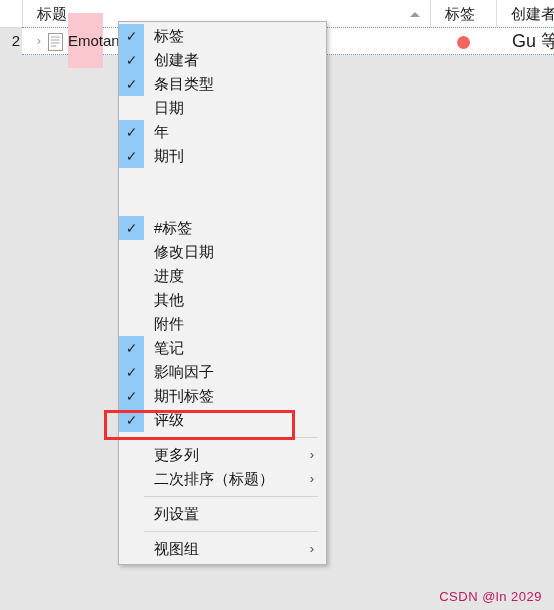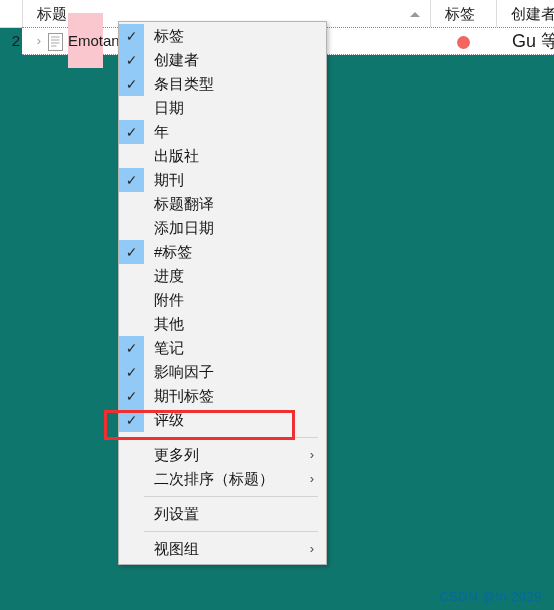--- a/index.html
+++ b/index.html
@@ -14,21 +14,21 @@
     position: relative;
     overflow: hidden;
     -webkit-font-smoothing: antialiased;
   }
 
   
   #table-area {
     position: absolute;
     left: 0; top: 0;
     width: 554px; height: 610px;
-    background: #0f766e;
+    background: #e5e5e5;
   }
 
   .header-row {
     position: absolute;
     left: 0; top: 0;
     width: 554px; height: 27px;
     background: #ffffff;
     border-bottom: 1px solid #d6d6d6;
   }
   .header-cell {
@@ -204,21 +204,21 @@
     box-sizing: border-box;
     z-index: 40;
     pointer-events: none;
   }
 
   #watermark {
     position: absolute;
     right: 12px;
     bottom: 6px;
     font-size: 13px;
-    color: #0369a1;
+    color: #be185d;
     letter-spacing: 0.5px;
     z-index: 50;
   }
 </style>
 </head>
 <body>
 
 <div id="table-area">
 
   <div class="header-row">
@@ -273,53 +273,51 @@
     </div>
     <div class="menu-item">
       <span class="check-box"></span>
       <span class="mi-label">日期</span>
     </div>
     <div class="menu-item checked">
       <span class="check-box"></span>
       <span class="check-glyph">✓</span>
       <span class="mi-label">年</span>
     </div>
-    <div class="menu-item">
-      <span class="check-box"></span>
-      <span class="mi-label">出版社</span>
-    </div>
     <div class="menu-item checked">
       <span class="check-box"></span>
       <span class="check-glyph">✓</span>
       <span class="mi-label">期刊</span>
     </div>
     <div class="menu-item">
       <span class="check-box"></span>
-      <span class="mi-label">标题翻译</span>
-    </div>
-    <div class="menu-item">
-      <span class="check-box"></span>
-      <span class="mi-label">添加日期</span>
+    </div>
+    <div class="menu-item">
+      <span class="check-box"></span>
     </div>
     <div class="menu-item checked">
       <span class="check-box"></span>
       <span class="check-glyph">✓</span>
       <span class="mi-label">#标签</span>
     </div>
     <div class="menu-item">
       <span class="check-box"></span>
+      <span class="mi-label">修改日期</span>
+    </div>
+    <div class="menu-item">
+      <span class="check-box"></span>
       <span class="mi-label">进度</span>
     </div>
     <div class="menu-item">
       <span class="check-box"></span>
+      <span class="mi-label">其他</span>
+    </div>
+    <div class="menu-item">
+      <span class="check-box"></span>
       <span class="mi-label">附件</span>
-    </div>
-    <div class="menu-item">
-      <span class="check-box"></span>
-      <span class="mi-label">其他</span>
     </div>
     <div class="menu-item checked">
       <span class="check-box"></span>
       <span class="check-glyph">✓</span>
       <span class="mi-label">笔记</span>
     </div>
     <div class="menu-item checked">
       <span class="check-box"></span>
       <span class="check-glyph">✓</span>
       <span class="mi-label">影响因子</span>

